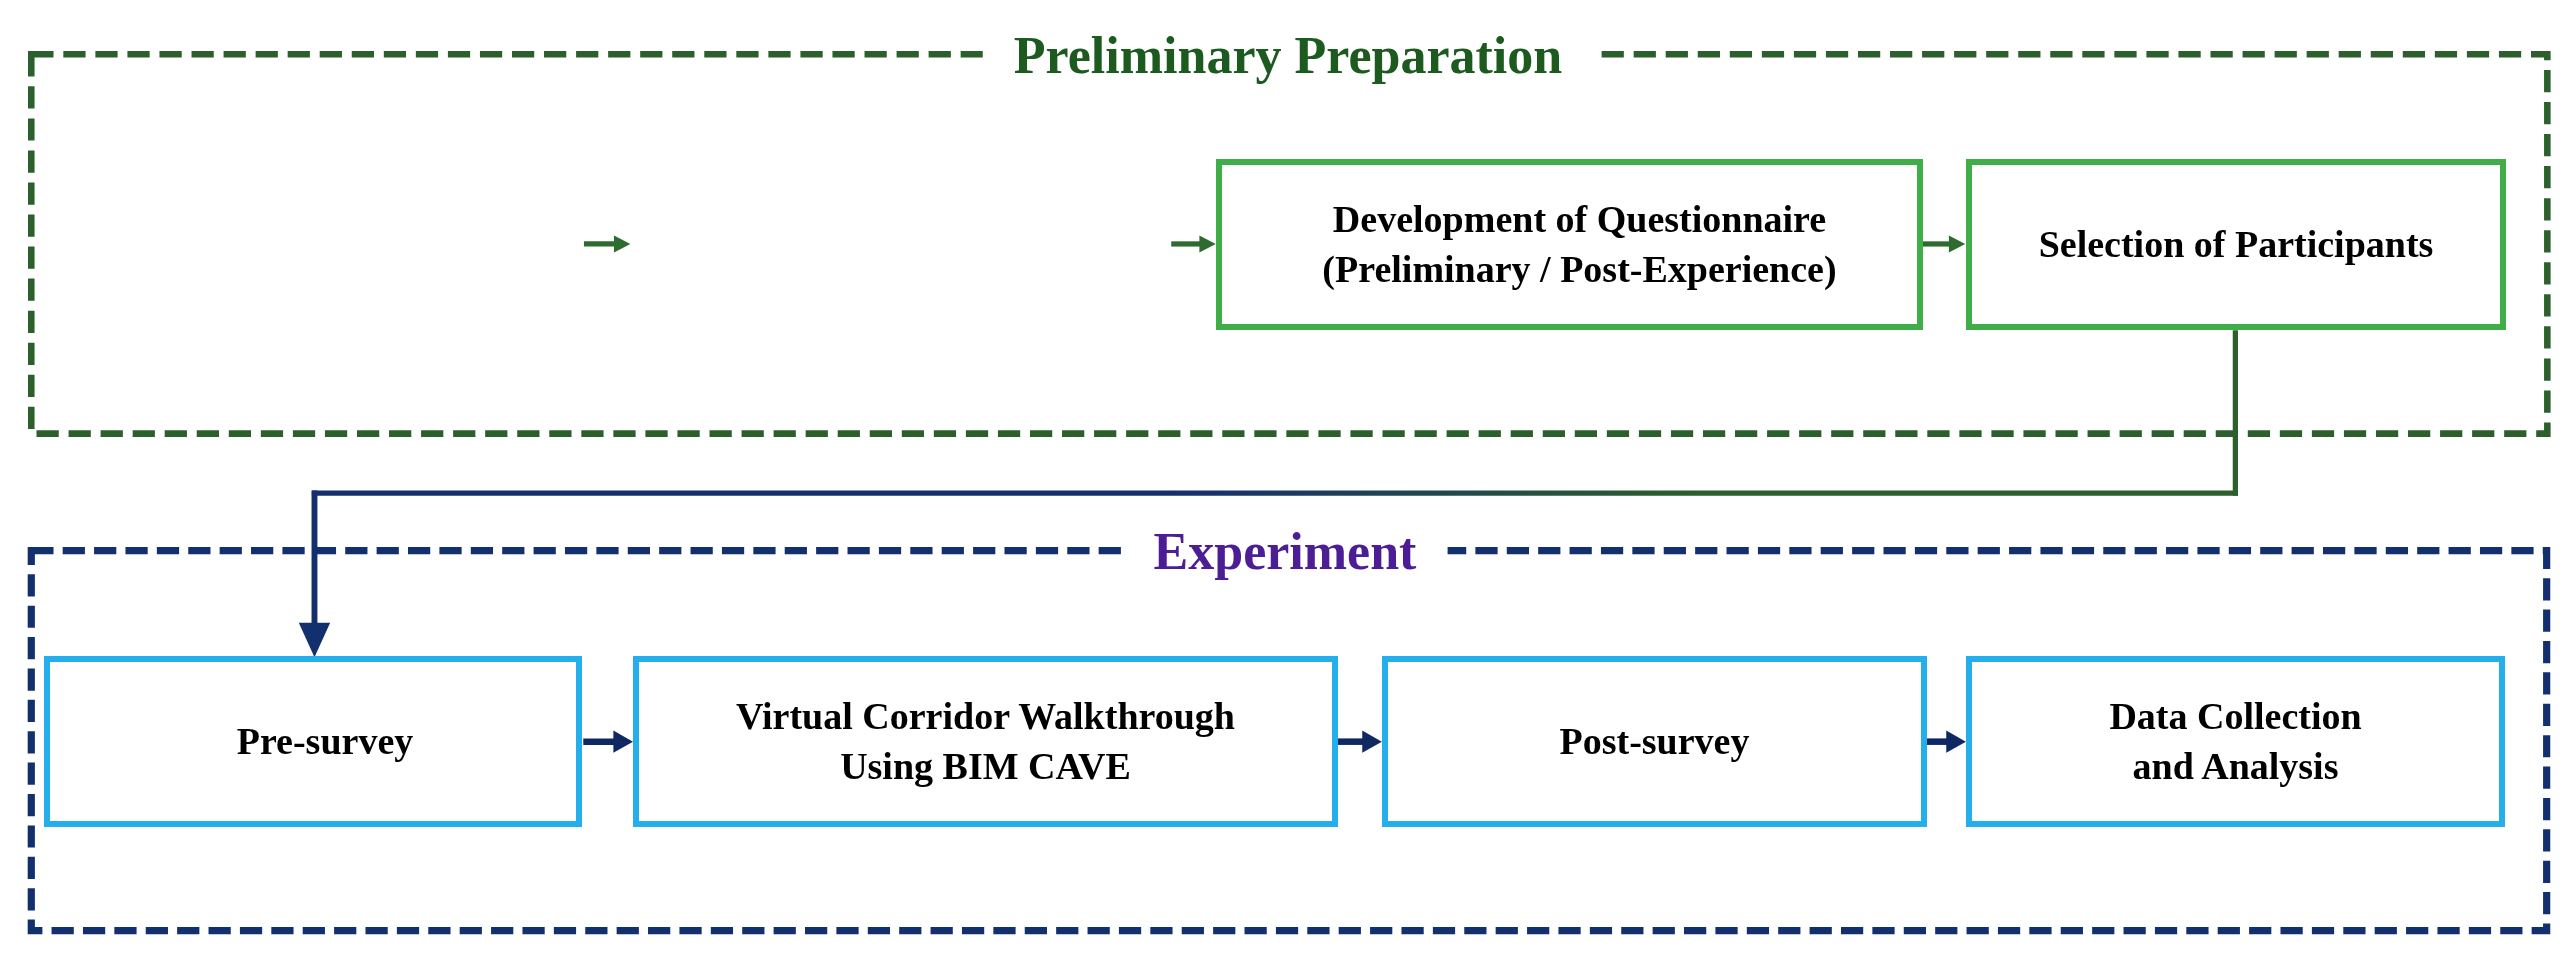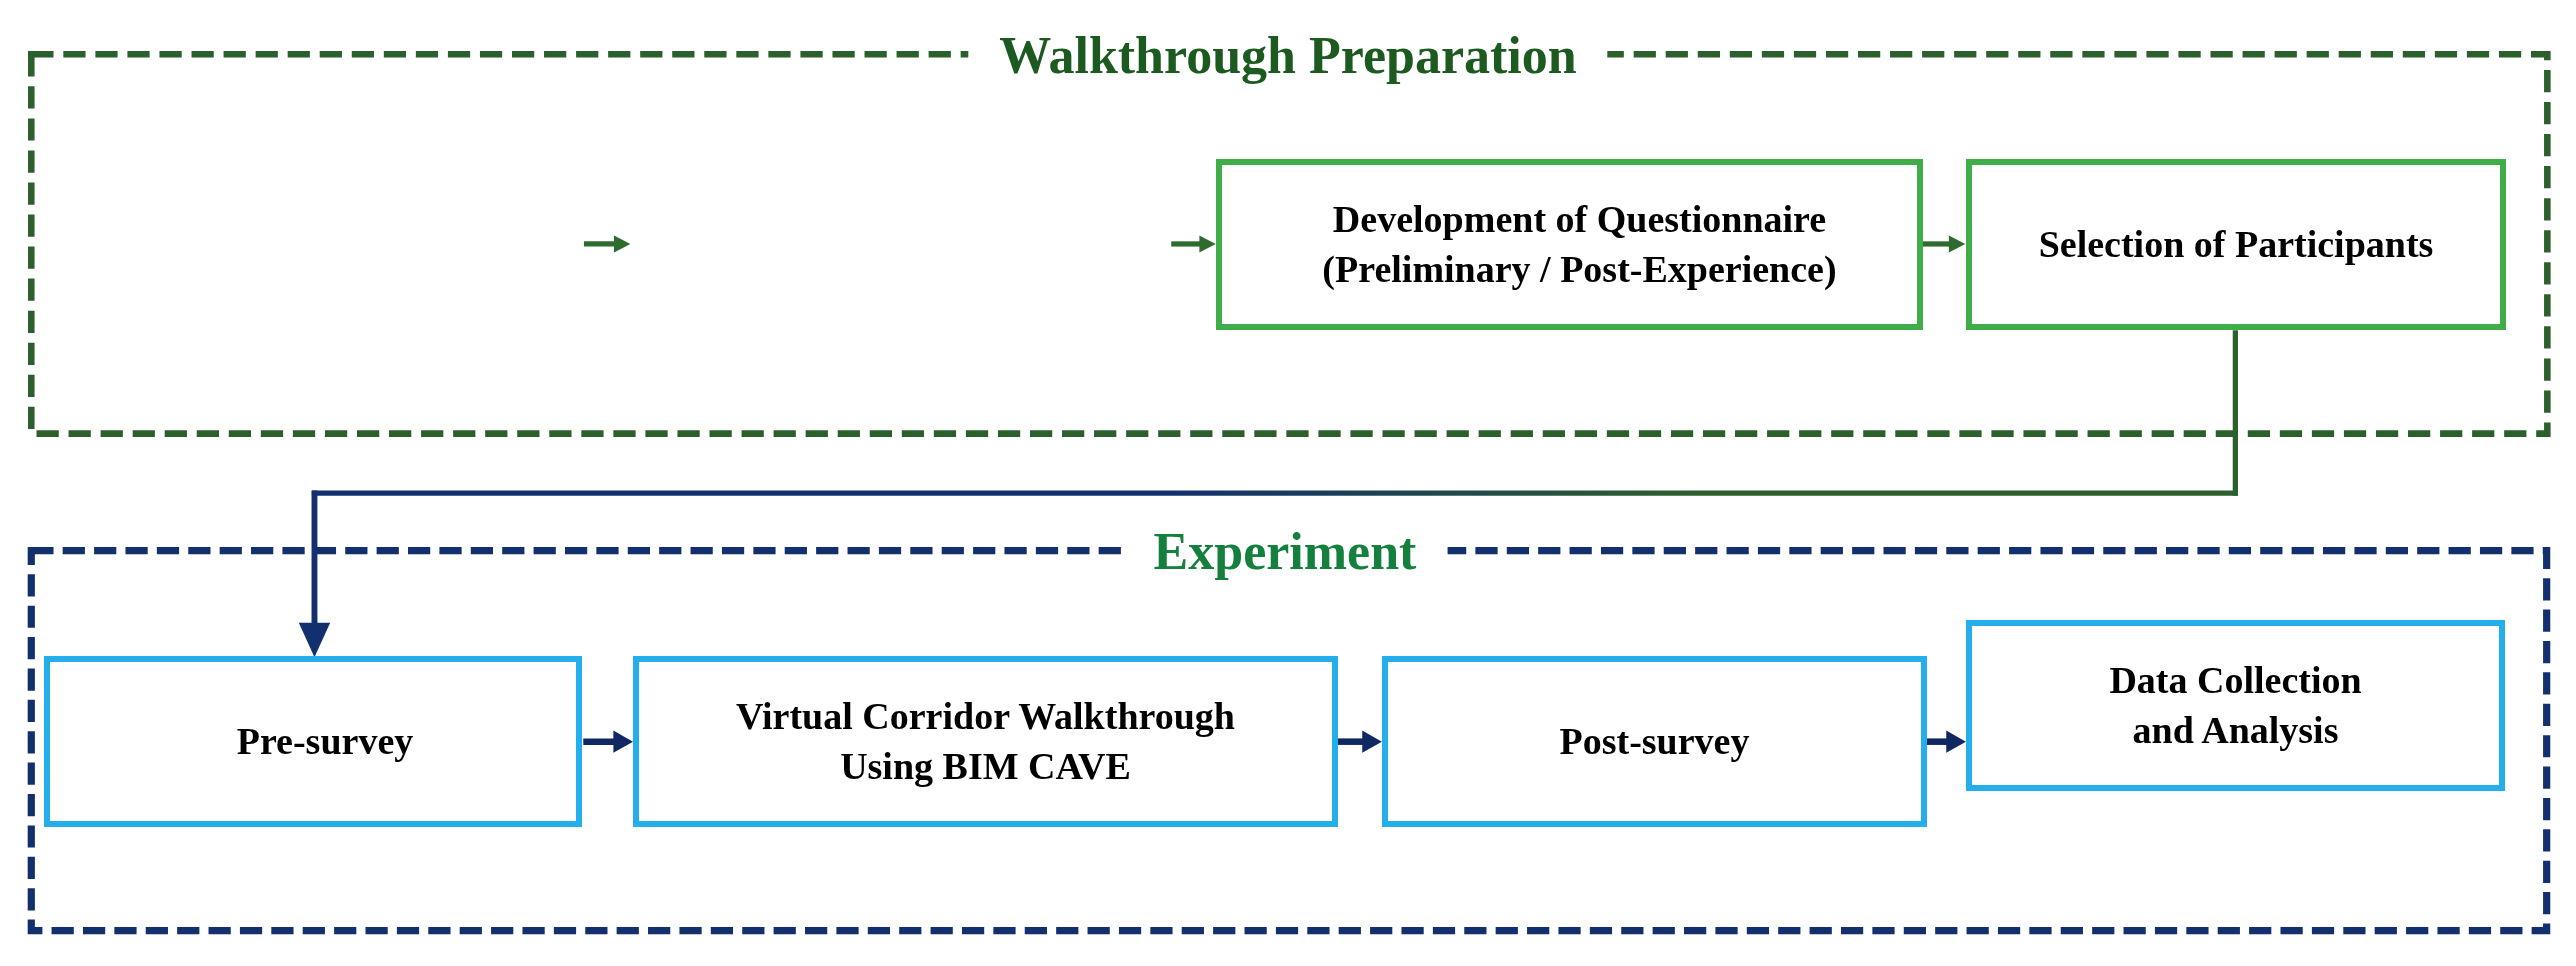--- a/index.html
+++ b/index.html
@@ -23,30 +23,30 @@
   .cyan-box{border:6.5px solid #25AEEC;}
 
   .b1{left:43px;  top:159px; width:541px;  height:171px;}
   .b2{left:630px; top:159px; width:541px;  height:171px;}
   .b3{left:1216px;top:159px; width:707px; height:171px;padding-left:20px;}
   .b4{left:1966px;top:159px; width:540px;  height:171px;}
 
   .c1{left:44px;  top:656px; width:538px;  height:171px;padding-left:24px;}
   .c2{left:633px; top:656px; width:705px; height:171px;}
   .c3{left:1382px;top:656px; width:545px;  height:171px;}
-  .c4{left:1966px;top:620px; width:539px;  height:171px;}
+  .c4{left:1966px;top:656px; width:539px;  height:171px;}
 
   
   .sec-title{
     position:absolute;transform:translate(-50%,-50%);
     background:#ffffff;padding:0 31px;white-space:nowrap;
     font-weight:bold;font-size:52px;line-height:1.1;
   }
   .title-green{left:1288px;top:56px;color:#1D5A20;}
-  .title-navy{left:1285px;top:552px;color:#15803d;}
+  .title-navy{left:1285px;top:552px;color:#4c1d95;}
 </style>
 </head>
 <body>
 
 <div class="stage">
 
   <svg class="layer" width="2576" height="966" viewBox="0 0 3937 1477">
     <defs>
       <linearGradient id="connGrad" gradientUnits="userSpaceOnUse" x1="480" y1="0" x2="3417" y2="0">
         <stop offset="0" stop-color="#13306E"></stop>
@@ -110,17 +110,17 @@
 Using BIM CAVE</span>
   </div>
   <div class="flow-box cyan-box c3">
     <span>Post-survey</span>
   </div>
   <div class="flow-box cyan-box c4">
     <span>Data Collection
 and Analysis</span>
   </div>
 
-  <div class="sec-title title-green">Walkthrough Preparation</div>
+  <div class="sec-title title-green">Preliminary Preparation</div>
   <div class="sec-title title-navy">Experiment</div>
 
 </div>
 
 
 </body></html>

